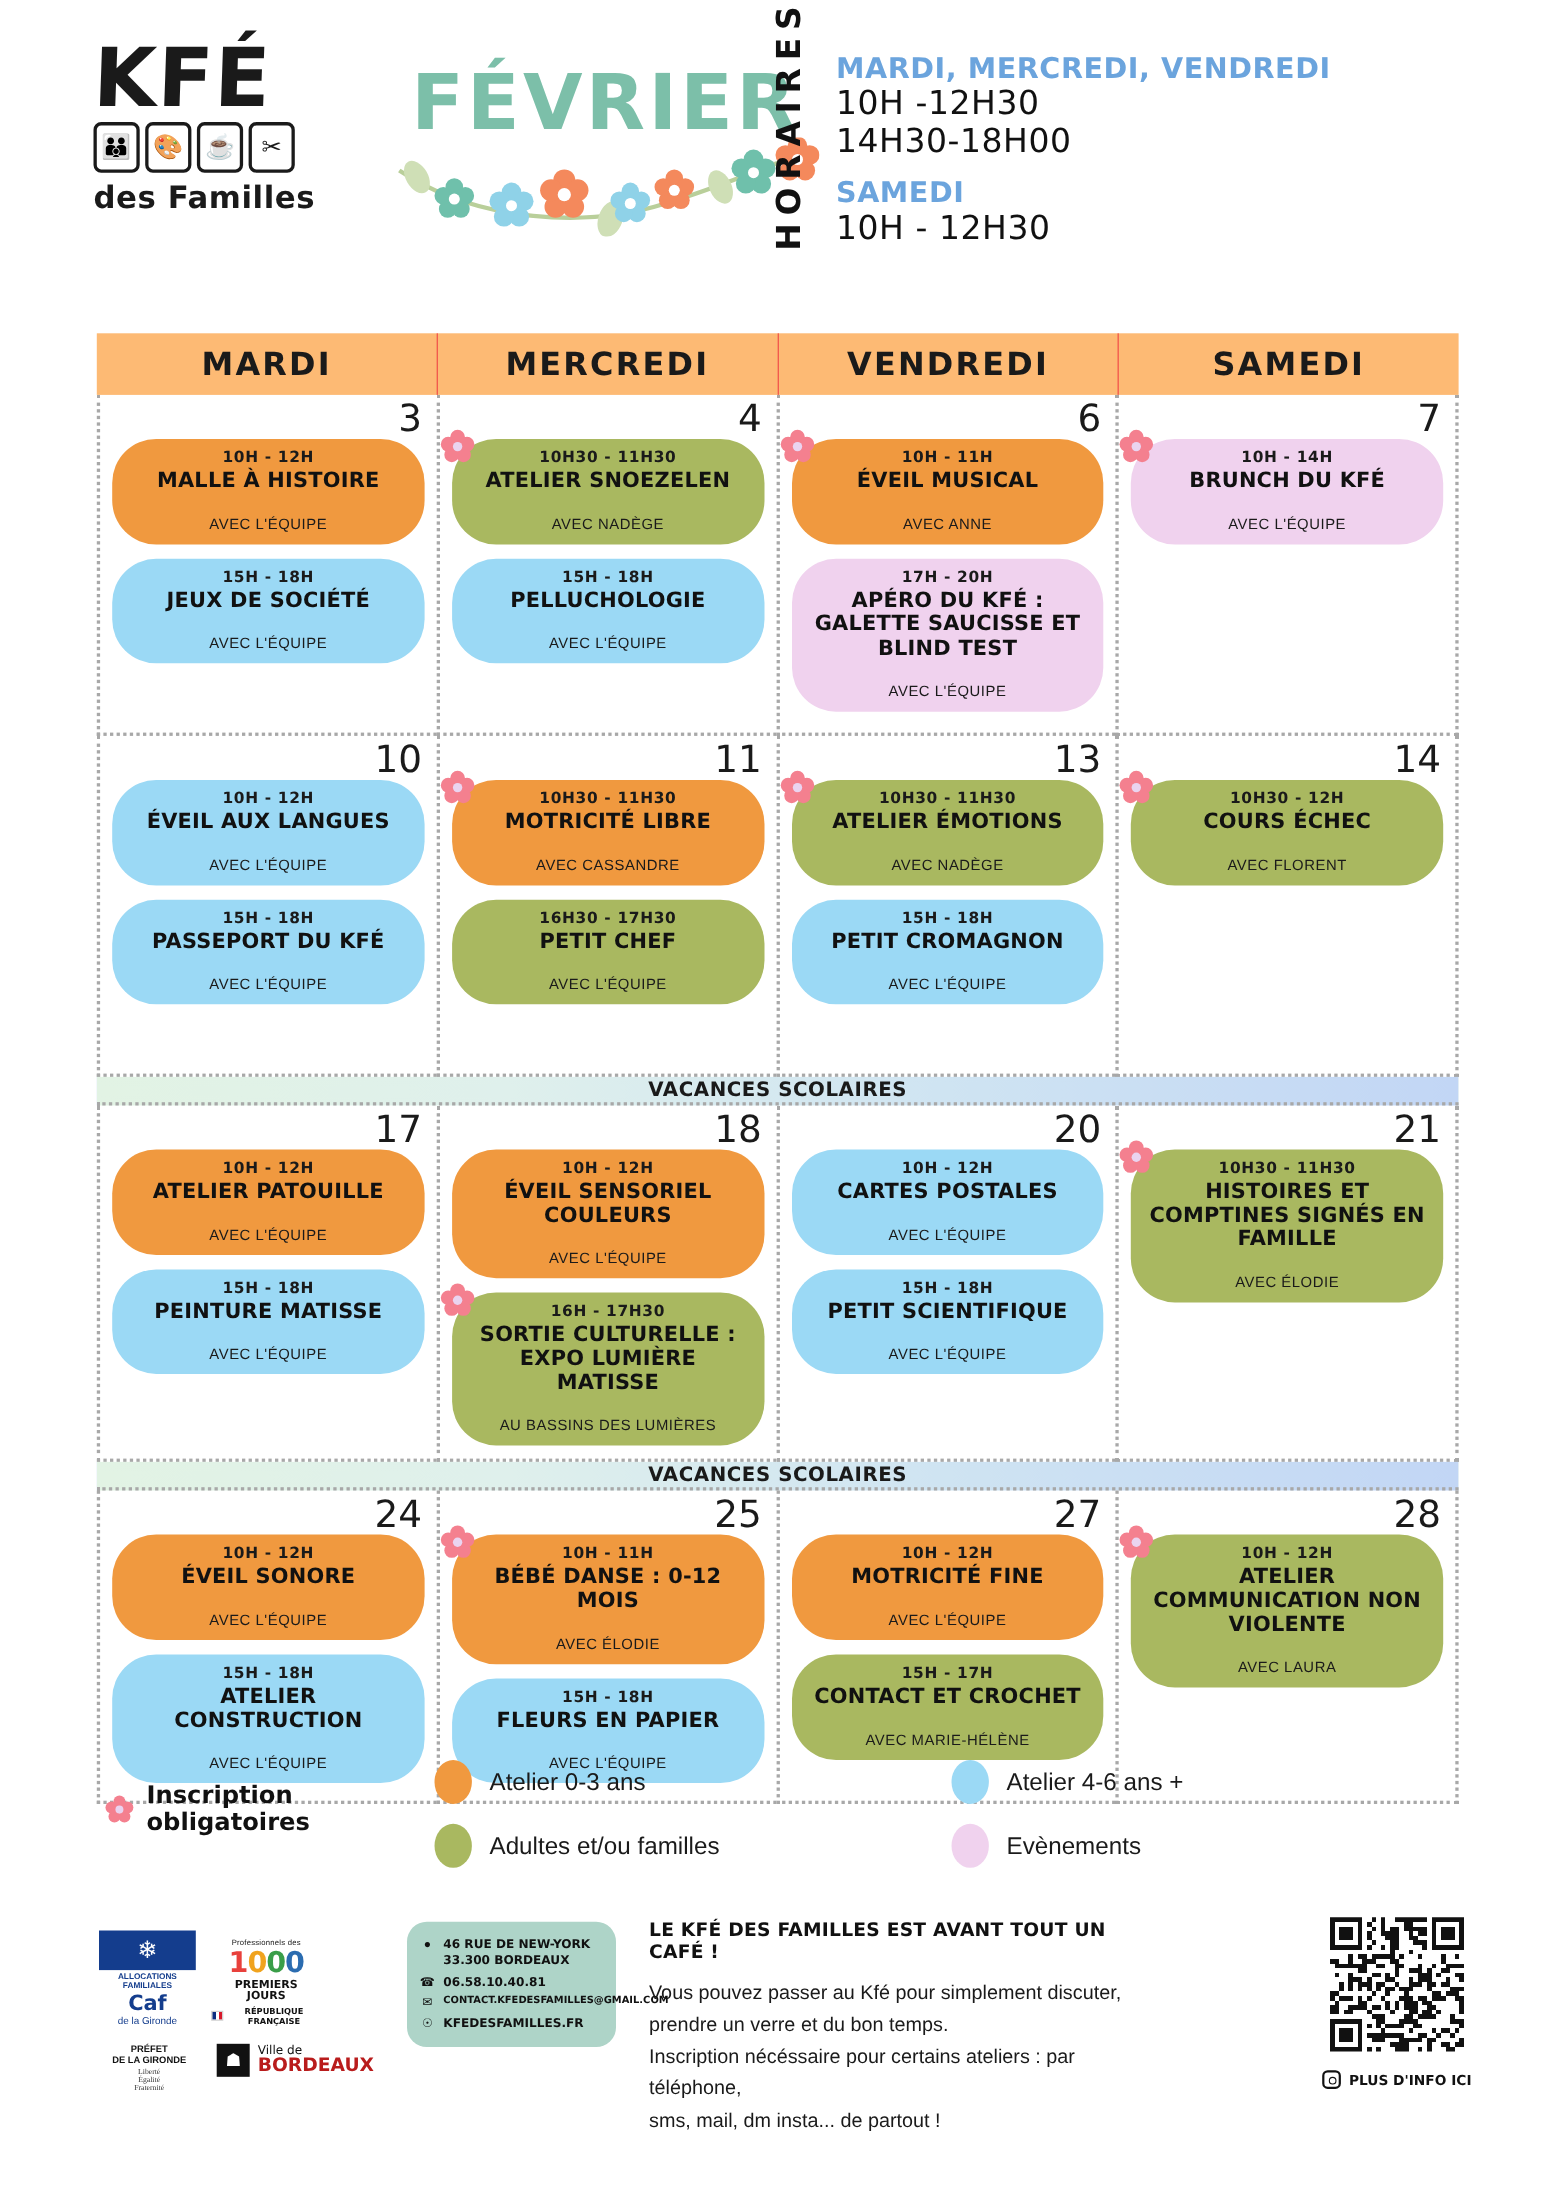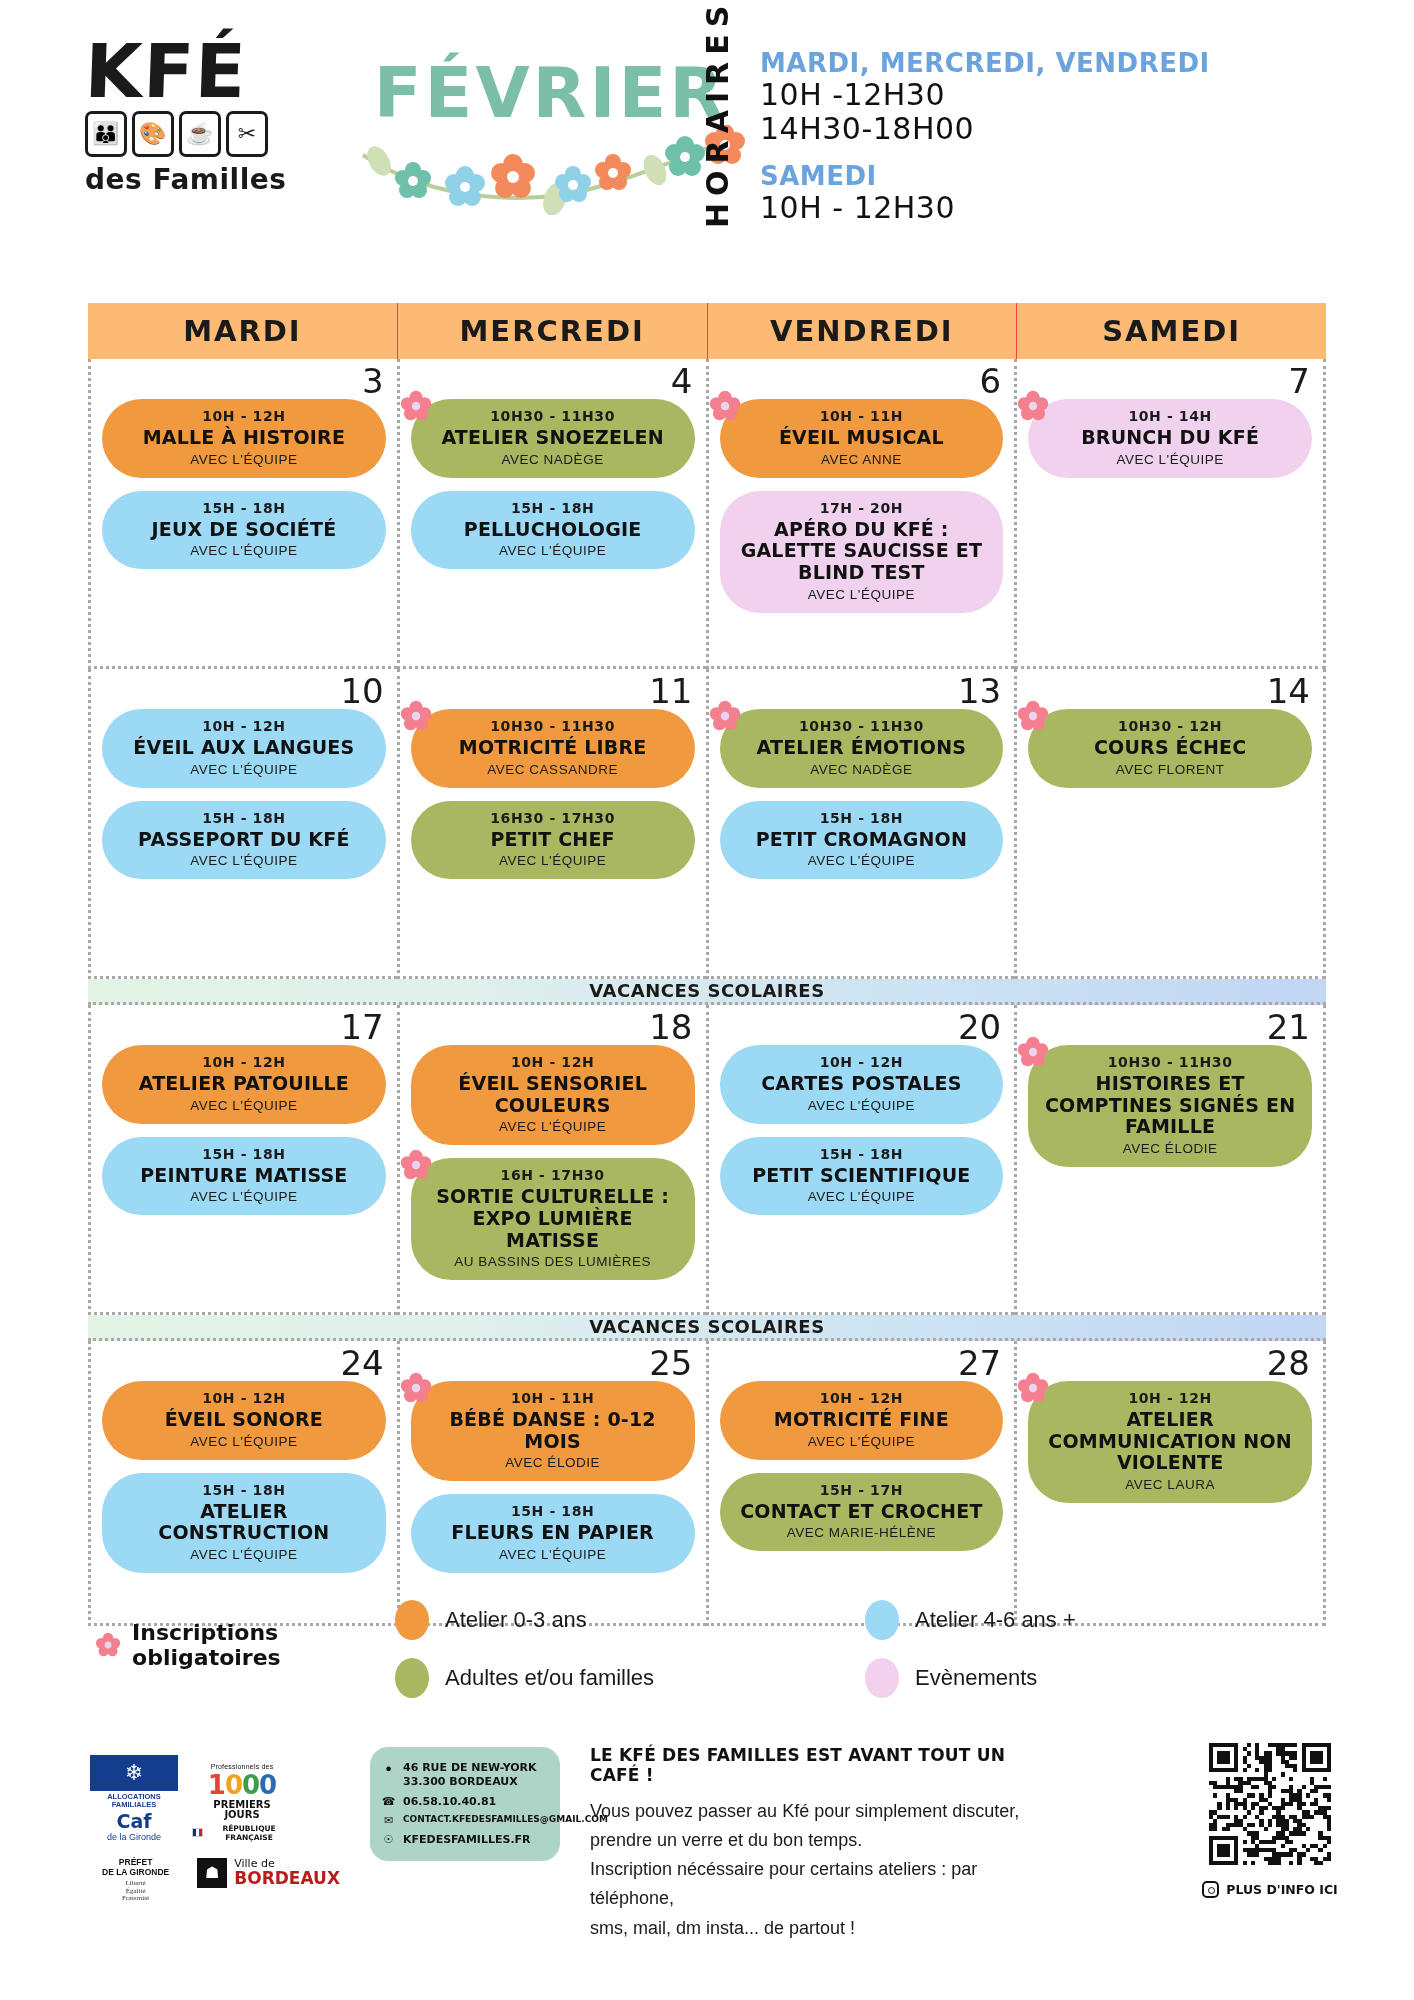--- a/index.html
+++ b/index.html
@@ -71,21 +71,21 @@
   .evt { position: relative; border-radius: 40px; padding: 9px 14px 11px 14px; text-align: center; }
   .evt.orange { background: #f0993f; }
   .evt.blue   { background: #9bd9f5; }
   .evt.olive  { background: #a9b860; }
   .evt.pink   { background: #f0d2ee; }
   .evt-time { font-family: "DejaVu Sans", sans-serif; font-weight: bold; font-size: 14px;
     color: #1a1a1a; letter-spacing: 0.6px; }
   .evt-title { font-family: "DejaVu Sans", sans-serif; font-weight: bold; font-size: 19px;
     color: #111; letter-spacing: 0.2px; line-height: 1.14; margin-top: 3px; }
   .evt-with { font-family: "Liberation Sans", sans-serif; font-size: 13.5px; color: #1a1a1a;
-    letter-spacing: 0.5px; margin-top: 3px; }
+    letter-spacing: 0.5px; margin-top: 20px; }
 
   .flower { position: absolute; left: -11px; top: -9px; width: 32px; height: 32px; }
 
   .vac-band {
     position: relative; height: 26px;
     background: linear-gradient(to right, #e2f3e4 0%, #dff0ec 30%, #cfe4f2 62%, #c2d6f5 100%);
     display: flex; align-items: center; justify-content: center;
     border-bottom: 3px dotted #a8a8a8;
   }
   .vac-band span { font-family: "DejaVu Sans", sans-serif; font-weight: bold;
@@ -587,21 +587,21 @@
   <div class="legend">
     <div class="legend-left">
       <svg width="30" height="30" viewBox="0 0 30 30">
         <circle cx="15" cy="7" r="6" fill="#f4808f"></circle>
           <circle cx="23" cy="13" r="6" fill="#f4808f"></circle>
         <circle cx="20" cy="22" r="6" fill="#f4808f"></circle>
           <circle cx="10" cy="22" r="6" fill="#f4808f"></circle>
         <circle cx="7" cy="13" r="6" fill="#f4808f"></circle>
           <circle cx="15" cy="15" r="4" fill="#e9d3ef"></circle>
       </svg>
-      <div class="txt">Inscriptions obligatoires</div>
+      <div class="txt">Inscription obligatoires</div>
     </div>
     <div class="legend-cols">
       <div class="legend-col">
         <div class="legend-item">
           <div class="dot orange"></div>
           <div class="lbl">Atelier 0-3 ans</div>
         </div>
         <div class="legend-item">
           <div class="dot olive"></div>
           <div class="lbl">Adultes et/ou familles</div>

